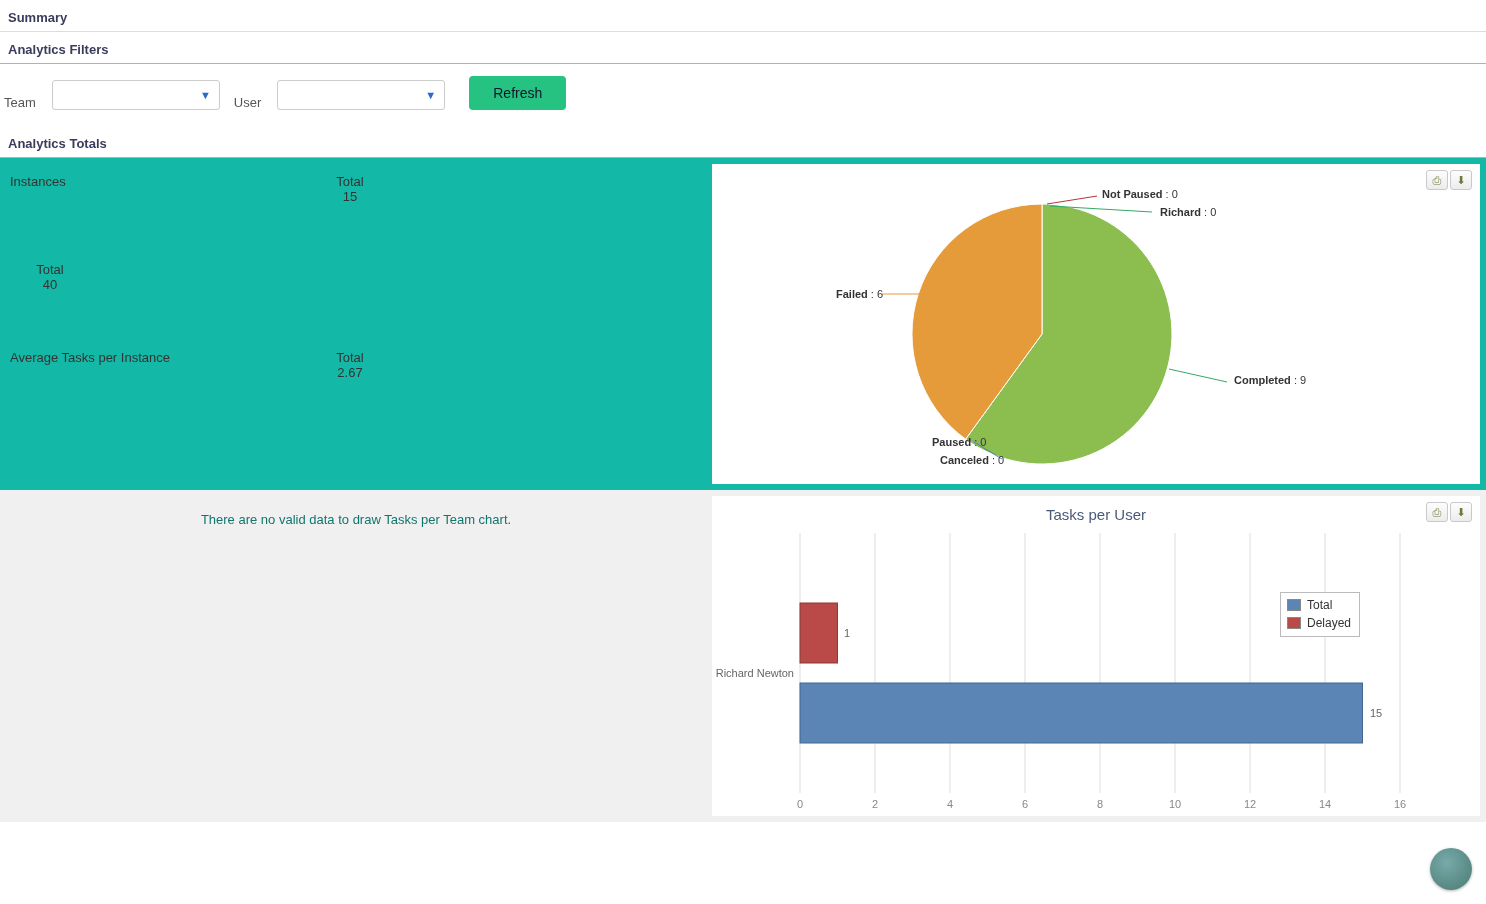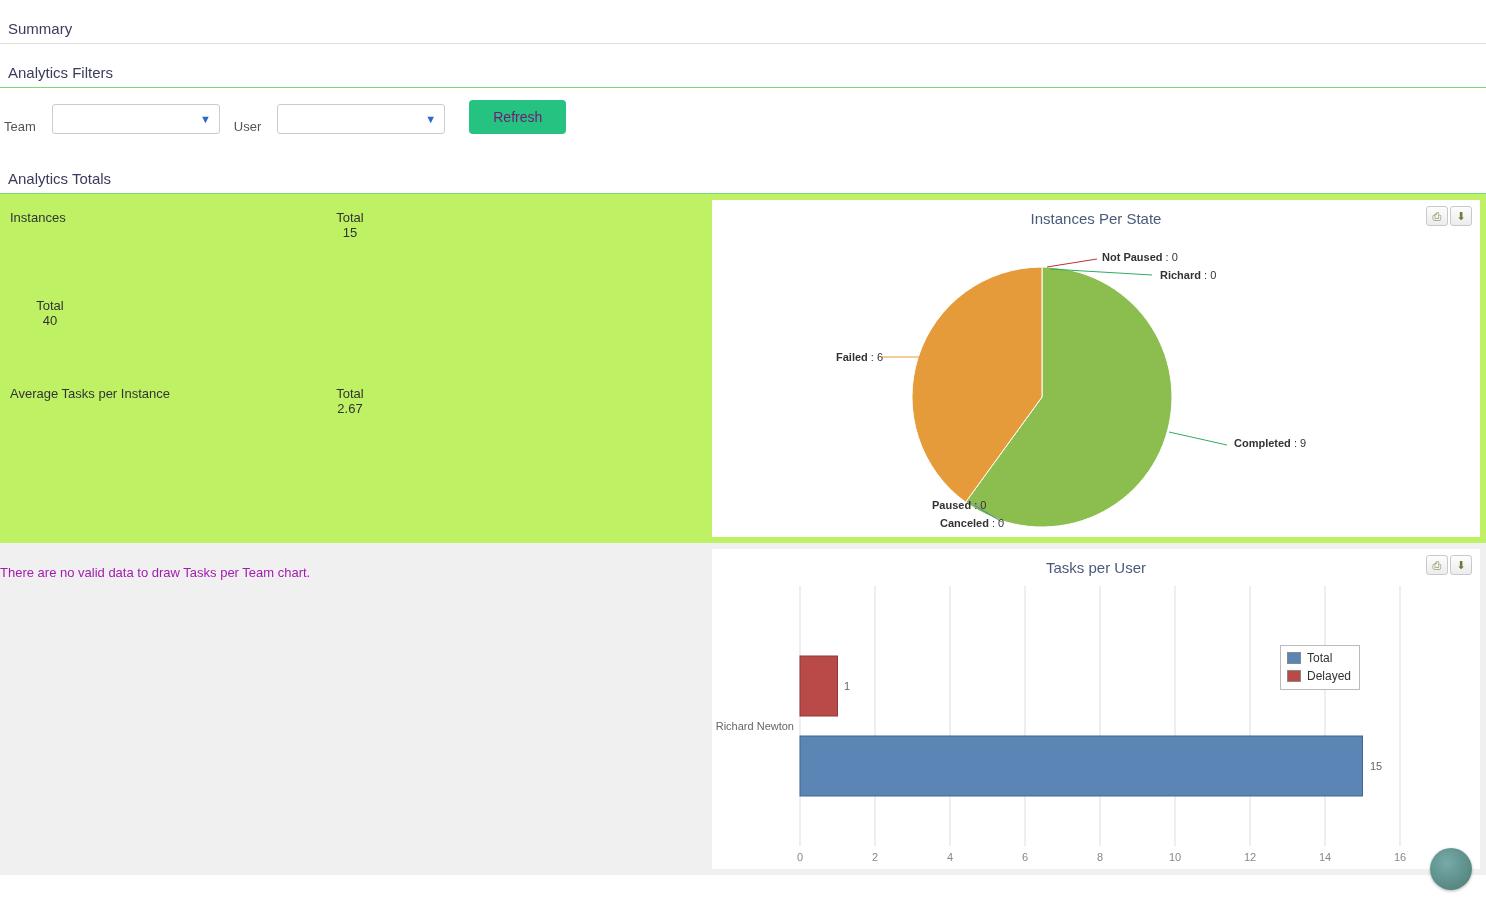--- a/index.html
+++ b/index.html
@@ -4,23 +4,23 @@
 <style>
   * { box-sizing: border-box; margin: 0; padding: 0; }
   body {
     font-family: "Segoe UI", Arial, sans-serif;
     font-size: 13px;
     color: #333;
     background: #fff;
     width: 1486px;
   }
   .section-header {
-    padding: 20px 8px 6px 8px;
-    font-size: 15px;
-    font-weight: 400;
+    padding: 10px 8px 6px 8px;
+    font-size: 13px;
+    font-weight: 700;
     color: #3b3b5c;
     border-bottom: 1px solid #7cd67c;
   }
   .section-header.top { border-bottom: 1px solid #ddd; }
   .filters-row {
     display: flex;
     align-items: flex-end;
     gap: 14px;
     padding: 12px 4px 16px 4px;
   }
@@ -38,31 +38,31 @@
     padding-right: 8px;
     cursor: pointer;
   }
   .dropdown .chev {
     color: #2a6ac9;
     font-size: 11px;
   }
   .btn-refresh {
     margin-left: 10px;
     background: #26c281;
-    color: #701a75;
+    color: #0f172a;
     border: none;
     border-radius: 4px;
     height: 34px;
     padding: 0 24px;
     font-size: 14px;
     cursor: pointer;
   }
   .totals-area {
     display: flex;
-    background: #bef264;
+    background: #14b8a6;
   }
   .totals-left {
     width: 712px;
     padding: 6px 0 0 0;
   }
   .kpi-block {
     padding: 10px 10px 48px 10px;
   }
   .kpi-row {
     display: flex;
@@ -104,22 +104,23 @@
     color: #333;
     white-space: nowrap;
   }
   .pie-label b { font-weight: 700; }
   .lower-area {
     display: flex;
     background: #f0f0f0;
   }
   .lower-left {
     width: 712px;
+    text-align: center;
     padding-top: 22px;
-    color: #a21caf;
+    color: #0f766e;
     font-size: 13px;
   }
   .lower-right {
     flex: 1;
     background: #fff;
     margin: 6px 6px 6px 0;
     position: relative;
     height: 320px;
   }
   .legend-box {
@@ -191,21 +192,20 @@
         </span>
       </div>
     </div>
   </div>
 
   <div class="totals-right">
     <div class="chart-toolbar">
       <button>⎙</button>
       <button>⬇</button>
     </div>
-    <div class="pie-title">Instances Per State</div>
     <div class="pie-wrap">
       <svg width="760" height="310" viewBox="0 0 760 310">
         <g transform="translate(330,170)">
 
           <path d="M 0 -130 A 130 130 0 1 1 -76.4 105.2 L 0 0 Z" fill="#8bbd4f" stroke="#fff" stroke-width="1"></path>
 
           <path d="M -76.4 105.2 A 130 130 0 0 1 0 -130 L 0 0 Z" fill="#e69b3a" stroke="#fff" stroke-width="1"></path>
 
           <line x1="5" y1="-130" x2="55" y2="-138" stroke="#b33" stroke-width="1"></line>
           <line x1="8" y1="-128" x2="110" y2="-122" stroke="#3a6" stroke-width="1"></line>

